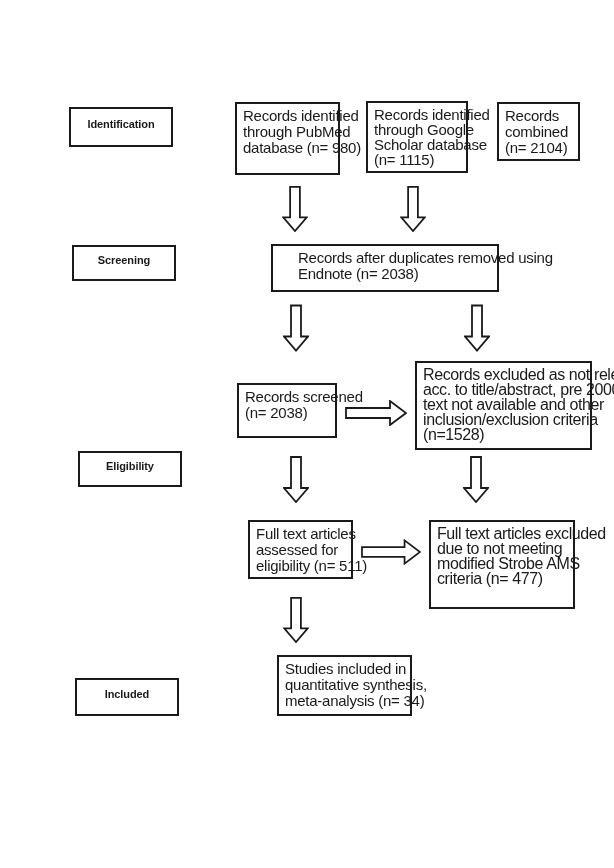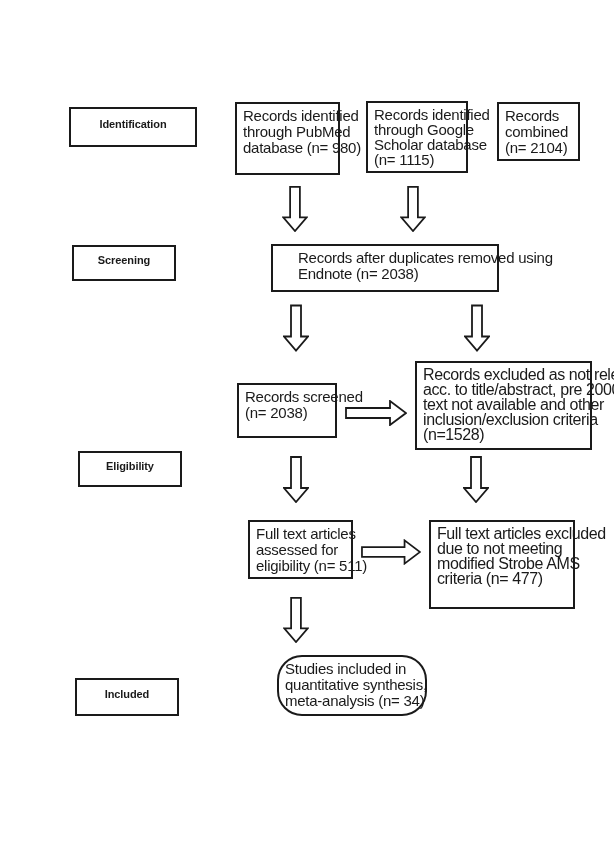--- a/index.html
+++ b/index.html
@@ -35,35 +35,35 @@
     letter-spacing: -0.25px;
     padding: 4px 6px;
     white-space: pre;
   }
   .flow-box.lh15 { line-height: 15px; }
   .flow-box.small { font-size: 16px; letter-spacing: -0.4px; line-height: 15px; }
   .arrow { position: absolute; line-height: 0; }
   .arrow svg { display: block; }
 
   
-  #stage-identification { left: 69px;  top: 107px; width: 128px; height: 40px; }
+  #stage-identification { left: 69px;  top: 107px; width: 104px; height: 40px; }
   #stage-screening      { left: 72px;  top: 245px; width: 104px; height: 36px; }
   #stage-eligibility    { left: 70px;  top: 451px; width: 104px; height: 36px; margin-left: 8px; }
   #stage-included       { left: 75px;  top: 669px; width: 104px; height: 38px; margin-top: 9px; }
 
   
   #box-pubmed            { left: 235px; top: 102px; width: 105px; height: 73px; }
   #box-google            { left: 366px; top: 101px; width: 102px; height: 72px; }
   #box-combined          { left: 497px; top: 102px; width: 83px;  height: 59px; }
   #box-duplicates        { left: 271px; top: 244px; width: 228px; height: 48px; padding-left: 25px; }
   #box-screened          { left: 237px; top: 383px; width: 100px; height: 55px; }
   #box-excluded          { left: 415px; top: 361px; width: 177px; height: 89px; }
   #box-fulltext          { left: 248px; top: 520px; width: 105px; height: 59px; }
   #box-fulltext-excluded { left: 429px; top: 520px; width: 146px; height: 89px; }
-  #box-studies           { left: 277px; top: 655px; width: 150px; height: 61px; border-radius: 25px; }
+  #box-studies           { left: 277px; top: 655px; width: 135px; height: 61px; }
 
   
   #arrow-a1 { left: 282px; top: 186px; }
   #arrow-a2 { left: 400px; top: 186px; }
   #arrow-a3 { left: 283px; top: 304px; }
   #arrow-a4 { left: 464px; top: 304px; }
   #arrow-a5 { left: 283px; top: 456px; }
   #arrow-a6 { left: 463px; top: 456px; }
   #arrow-a7 { left: 283px; top: 597px; }
   #arrow-h1 { left: 345px; top: 400px; }

